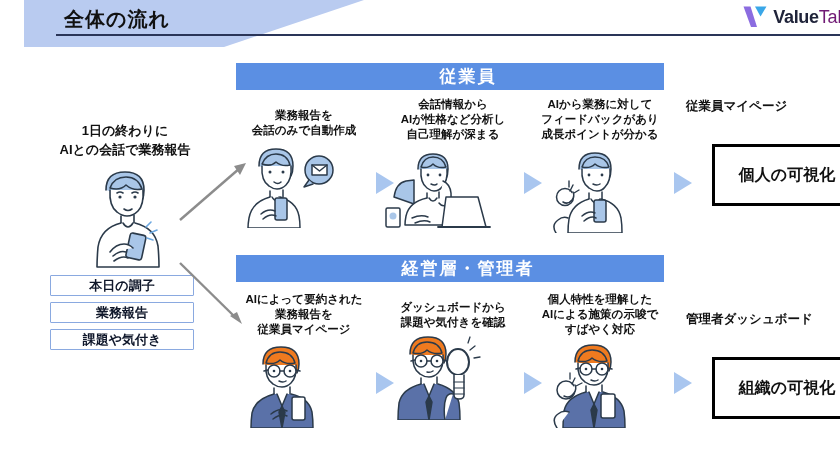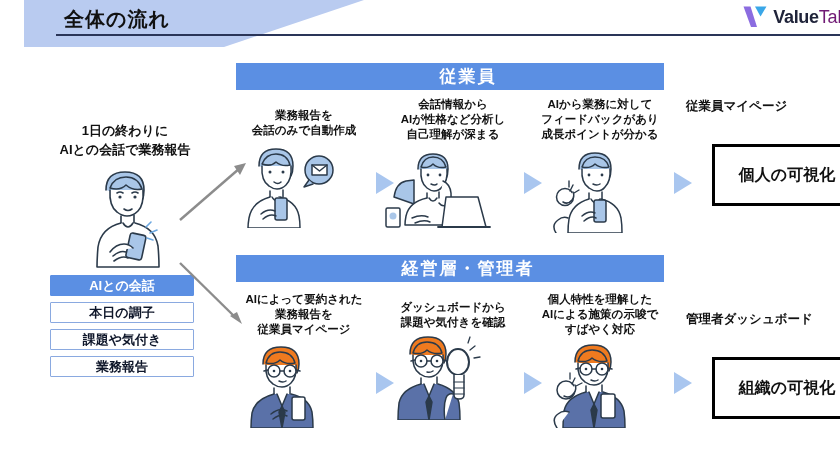--- a/index.html
+++ b/index.html
@@ -209,24 +209,23 @@
       <path d="M51 63 q-20 5 -23 24 q-1 12 -1 20 l62 0 q0 -10 -1 -21 q-3 -18 -23 -23" fill="#ffffff"></path>
       <path d="M53 63 q5 8 10 0" fill="#ffffff"></path>
       <rect x="58" y="74" width="16" height="25" rx="2.5" fill="#a9c6e8" stroke="#2b3a4a" transform="rotate(12 66 86)"></rect>
       <path d="M40 92 q6 -8 14 -8 q5 0 9 4" fill="#ffffff"></path>
       <path d="M43 96 q7 -6 13 -4 M44 101 q8 -6 14 -3"></path>
       <path d="M76 67 l5 -5 M80 73 l7 -3 M77 78 l6 2" stroke="#6da8e0"></path>
     </g>
   </svg>
 
   <div class="chip-stack">
-    <div class="chip primary">AIとの会話</div>
     <div class="chip">本日の調子</div>
+    <div class="chip">業務報告</div>
     <div class="chip">課題や気付き</div>
-    <div class="chip">業務報告</div>
   </div>
 
   <svg class="branch-arrows" viewBox="0 0 95 225">
     <g stroke="#8c8c8c" stroke-width="2.4" fill="none">
       <line x1="6" y1="90" x2="66" y2="38"></line>
       <line x1="6" y1="133" x2="62" y2="188"></line>
     </g>
     <polygon points="72,33 60,36 66,45" fill="#8c8c8c"></polygon>
     <polygon points="68,194 56,186 63,182" fill="#8c8c8c"></polygon>
   </svg>

